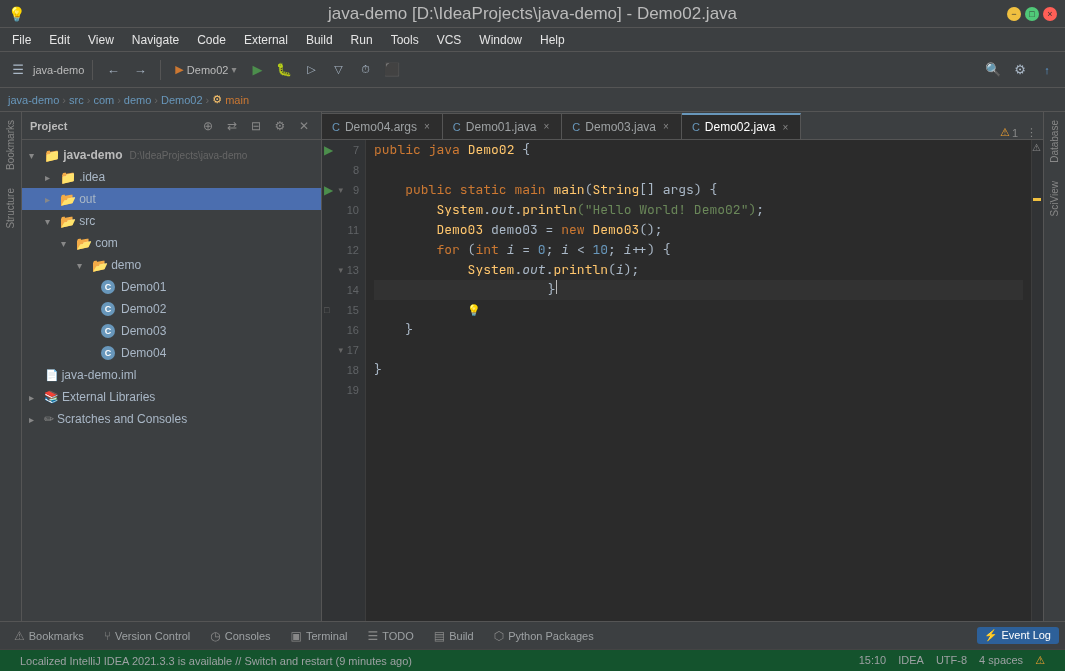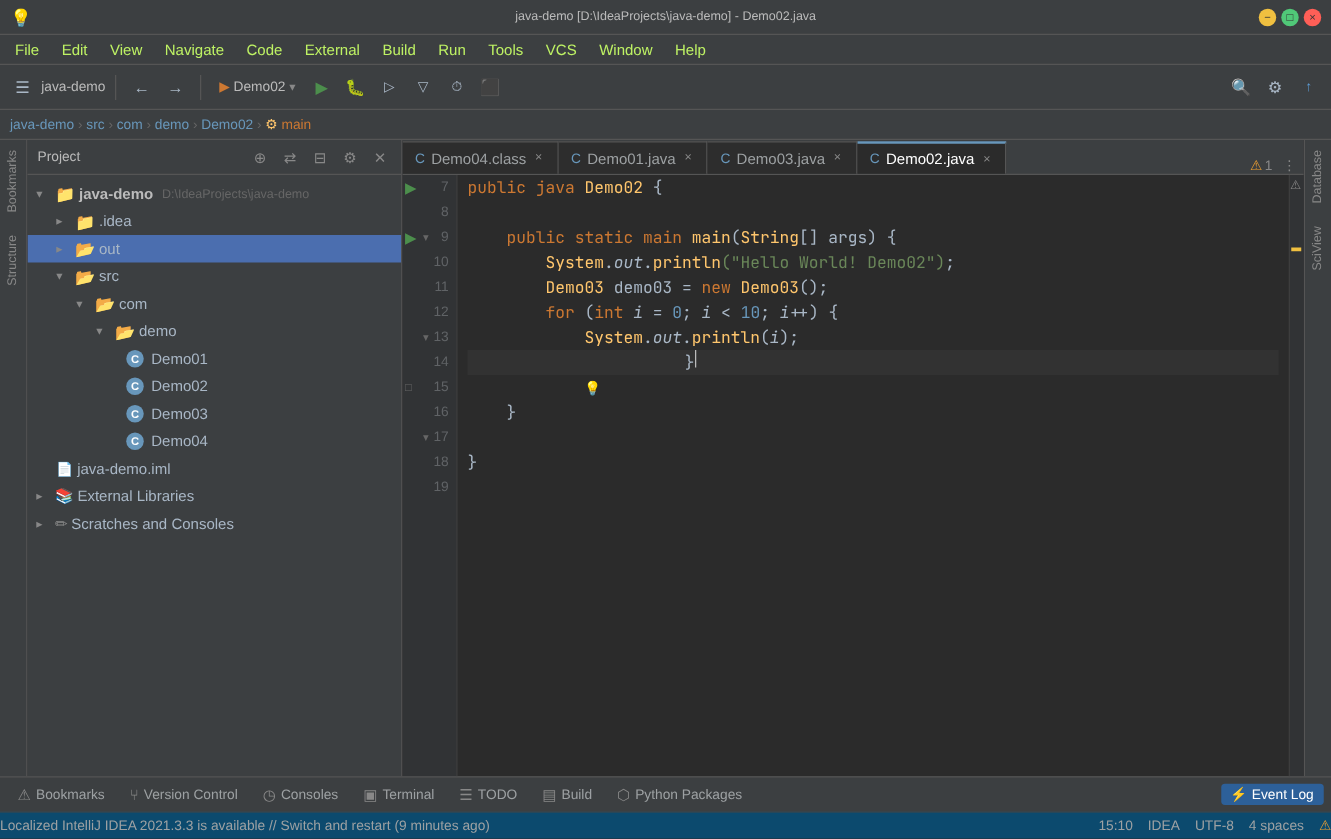--- a/index.html
+++ b/index.html
@@ -27,21 +27,21 @@
       flex-shrink: 0;
     }
     #title-bar .title-left {
       display: flex;
       align-items: center;
       gap: 6px;
       font-size: 11px;
       color: #bbb;
     }
     #title-bar .title-center {
-      font-size: 10px;
+      font-size: 17px;
       color: #bbb;
       position: absolute;
       left: 50%;
       transform: translateX(-50%);
       text-align: right;
     }
     #title-bar .window-controls {
       display: flex;
       gap: 4px;
     }
@@ -63,21 +63,21 @@
       display: flex;
       align-items: center;
       padding: 0 4px;
       border-bottom: 1px solid #555;
       flex-shrink: 0;
       gap: 2px;
     }
     .menu-item {
       padding: 2px 8px;
       font-size: 12px;
-      color: #bef264;
+      color: #e5e5e5;
       cursor: pointer;
       border-radius: 3px;
     }
 
     
     #toolbar {
       background: #3c3f41;
       height: 36px;
       display: flex;
       align-items: center;
@@ -146,21 +146,21 @@
     #sidebar-header {
       height: 28px;
       display: flex;
       align-items: center;
       padding: 0 8px;
       border-bottom: 1px solid #555;
       gap: 6px;
     }
     .sidebar-title {
       font-size: 11px;
-      font-weight: normal;
+      font-weight: bold;
       color: #bbb;
       flex: 1;
     }
     .sidebar-icon-btn {
       width: 18px; height: 18px;
       display: flex; align-items: center; justify-content: center;
       cursor: pointer;
       color: #888;
       font-size: 12px;
       border-radius: 2px;
@@ -369,35 +369,34 @@
       background: #2d6099;
       color: #fff;
       padding: 2px 8px;
       border-radius: 3px;
       font-size: 11px;
       cursor: pointer;
     }
 
     
     #status-bar {
-      background: #0c4a6e;
+      background: #14532d;
       height: 22px;
       display: flex;
       align-items: center;
       border-top: 1px solid #444;
       flex-shrink: 0;
-      padding: 0 0;
+      padding: 0 20px;
       font-size: 11px;
       color: #9da1a3;
     }
     #status-right {
       margin-left: auto;
       display: flex;
       gap: 12px;
-      align-items: center;
     }
 
     
     ::-webkit-scrollbar { width: 8px; height: 8px; }
     ::-webkit-scrollbar-track { background: #3c3f41; }
     ::-webkit-scrollbar-thumb { background: #5c5c5c; border-radius: 4px; }
 
     
     #error-stripe {
       width: 12px;
@@ -604,21 +603,21 @@
         <span>Scratches and Consoles</span>
       </div>
     </div>
   </div>
 
   <div id="code-area">
 
     <div id="tabs-bar">
       <div class="tab">
         <span class="tab-icon" style="color:#6897bb;">C</span>
-        <span>Demo04.class</span>
+        <span>Demo04.args</span>
         <span class="tab-close">×</span>
       </div>
       <div class="tab">
         <span class="tab-icon" style="color:#6897bb;">C</span>
         <span>Demo01.java</span>
         <span class="tab-close">×</span>
       </div>
       <div class="tab">
         <span class="tab-icon" style="color:#6897bb;">C</span>
         <span>Demo03.java</span>

